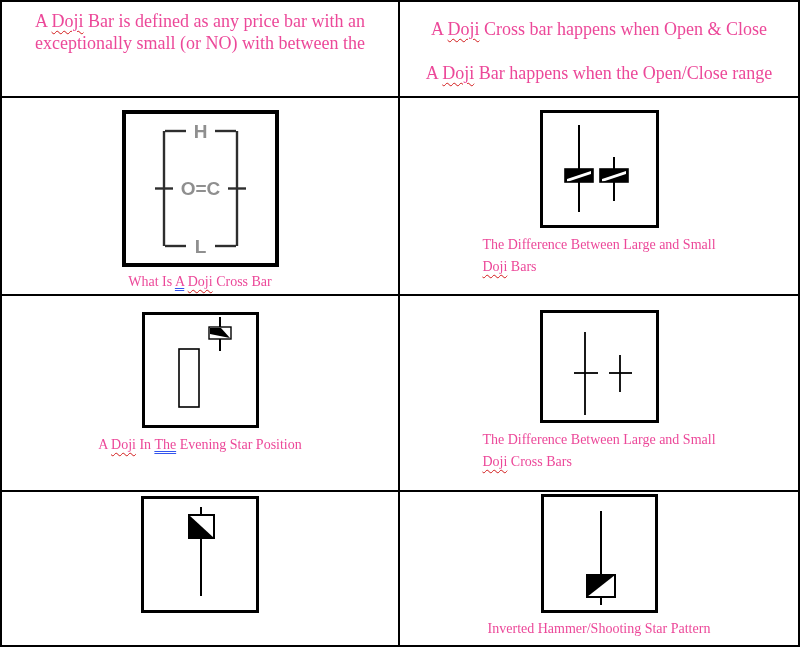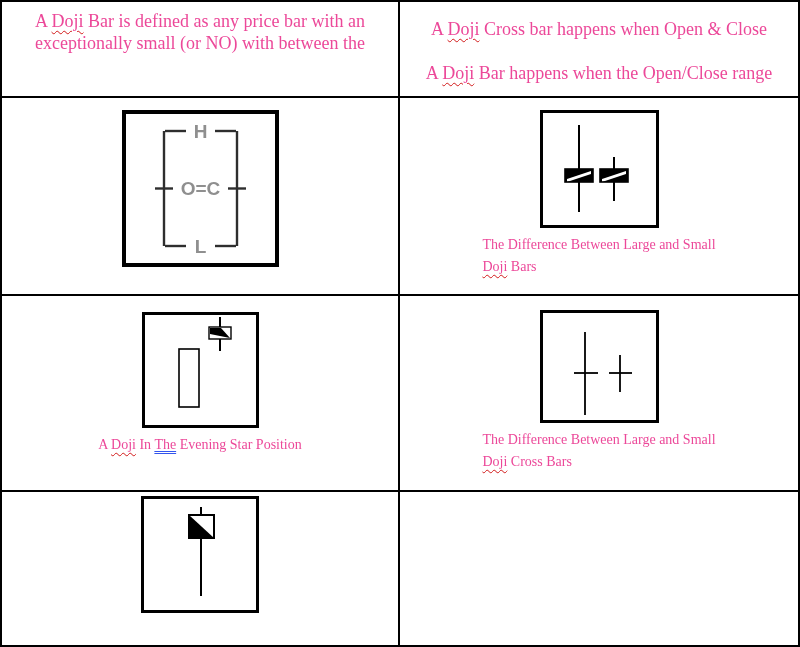--- a/index.html
+++ b/index.html
@@ -54,20 +54,21 @@
           <line x1="29" y1="74.5" x2="47" y2="74.5"></line>
           <line x1="102" y1="74.5" x2="120" y2="74.5"></line>
           <line x1="39" y1="132" x2="60" y2="132"></line>
           <line x1="89" y1="132" x2="110" y2="132"></line>
         </g>
         <text x="74.5" y="24" font-size="19" fill="#8f8f8f" text-anchor="middle">H</text>
         <text x="74.5" y="81" font-size="19" fill="#8f8f8f" text-anchor="middle">O=C</text>
         <text x="74.5" y="139" font-size="19" fill="#8f8f8f" text-anchor="middle">L</text>
       </svg>
     </div>
+    <div class="caption cap4"><span>What Is </span><span class="m-grammar">A</span><span> </span><span class="m-spell">Doji</span><span> Cross Bar</span></div>
   </div>
 
   <div class="cell rowline diagcell">
     <div class="dbox mt12">
       <svg width="113" height="112" viewBox="0 0 113 112">
         <line x1="36" y1="12" x2="36" y2="99" stroke="#000" stroke-width="2"></line>
         <rect x="22" y="56" width="28" height="13" fill="#000"></rect>
         <polygon points="24,66 48,58 48,61 24,69" fill="#fff"></polygon>
         <rect x="22" y="56" width="28" height="13" fill="none" stroke="#000" stroke-width="1.6"></rect>
         <line x1="71" y1="44" x2="71" y2="88" stroke="#000" stroke-width="2"></line>
@@ -109,14 +110,25 @@
     <div class="dbox mt4">
       <svg width="112" height="111" viewBox="0 0 112 111">
         <line x1="57" y1="8" x2="57" y2="17" stroke="#000" stroke-width="2"></line>
         <line x1="57" y1="38" x2="57" y2="97" stroke="#000" stroke-width="2"></line>
         <rect x="45" y="16" width="25" height="23" fill="#fff" stroke="#000" stroke-width="2"></rect>
         <polygon points="45,16 70,39 45,39" fill="#000"></polygon>
       </svg>
     </div>
   </div>
 
+  <div class="cell diagcell">
+    <div class="dbox mt2">
+      <svg width="111" height="113" viewBox="0 0 111 113">
+        <line x1="57" y1="14" x2="57" y2="78" stroke="#000" stroke-width="2"></line>
+        <line x1="57" y1="100" x2="57" y2="108" stroke="#000" stroke-width="2"></line>
+        <rect x="43" y="78" width="28" height="22" fill="#fff" stroke="#000" stroke-width="2"></rect>
+        <polygon points="43,78 71,78 43,100" fill="#000"></polygon>
+      </svg>
+    </div>
+    <div class="caption cap5"><span>Inverted Hammer/Shooting Star Pattern</span></div>
+  </div>
 
 </div>
 
 </body></html>

